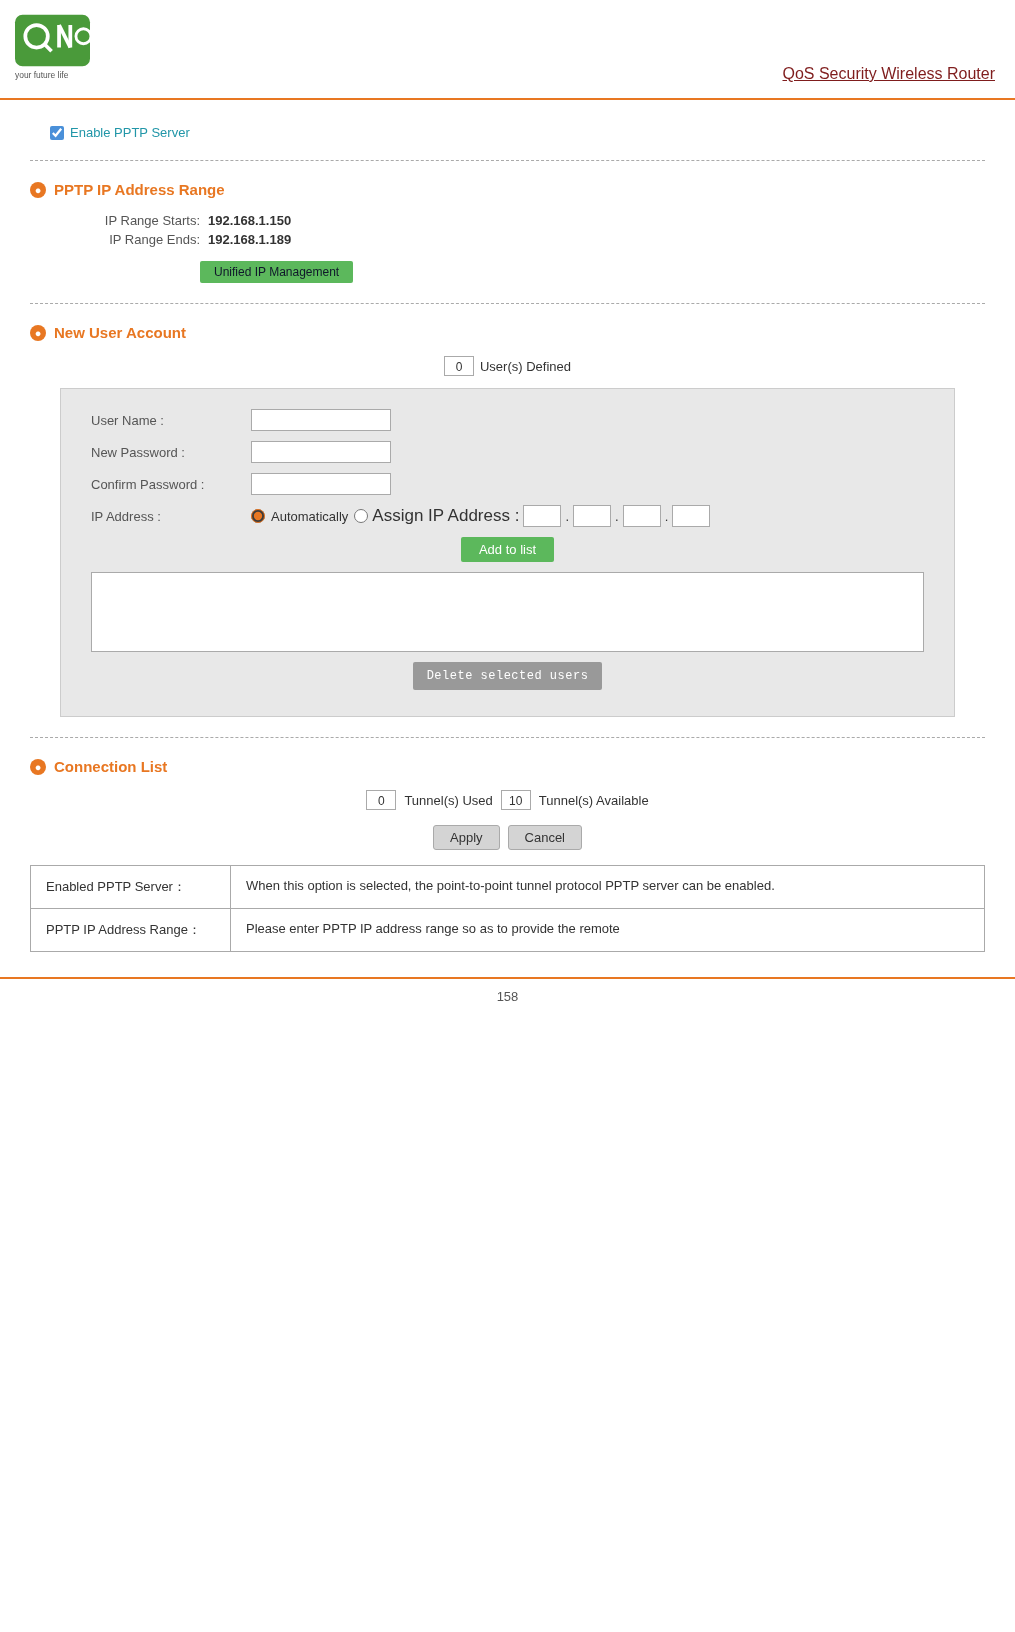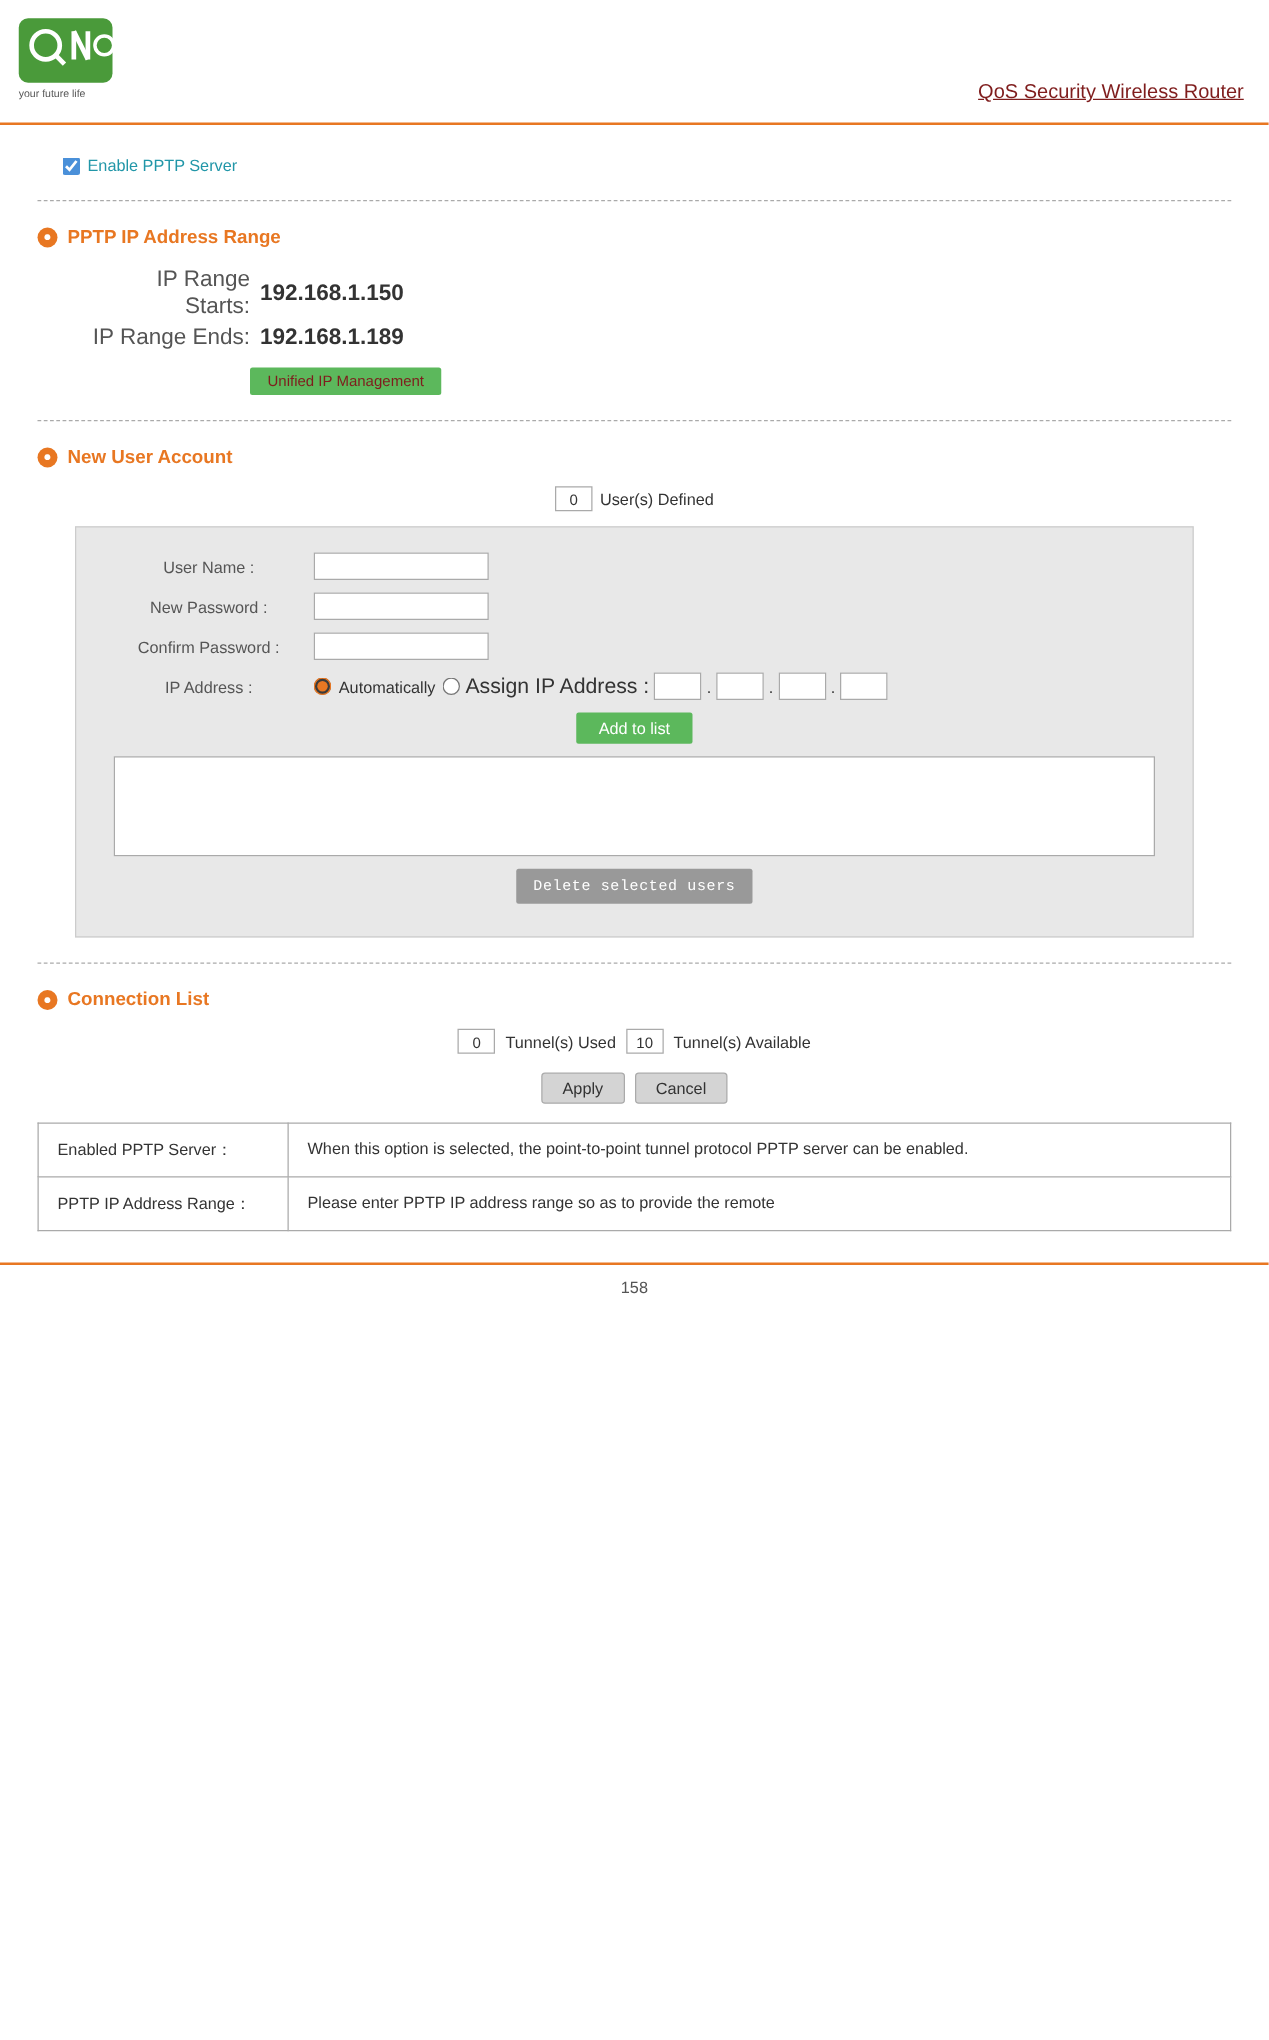--- a/index.html
+++ b/index.html
@@ -94,37 +94,37 @@
     .ip-range-section {
       margin-left: 40px;
       margin-bottom: 10px;
     }
 
     .ip-range-row {
       display: flex;
       align-items: center;
       gap: 8px;
       margin-bottom: 4px;
-      font-size: 18px;
+      font-size: 13px;
     }
 
     .ip-range-label {
       color: #555;
       width: 130px;
       text-align: right;
     }
 
     .ip-range-value {
       color: #333;
       font-weight: bold;
     }
 
     .btn-green {
       background: #5cb85c;
-      color: #7f1d1d;
+      color: #0f172a;
       border: none;
       padding: 4px 14px;
       font-size: 12px;
       cursor: pointer;
       border-radius: 2px;
       margin-top: 6px;
     }
 
     .new-user-section {
       margin-left: 0;
@@ -162,21 +162,21 @@
     }
 
     .form-row {
       display: flex;
       align-items: center;
       margin-bottom: 10px;
     }
 
     .form-label {
       width: 160px;
-      text-align: center;
+      text-align: left;
       padding-right: 8px;
       font-size: 13px;
       color: #555;
     }
 
     .form-input {
       width: 140px;
       height: 22px;
       border: 1px solid #aaa;
       background: #fff;

